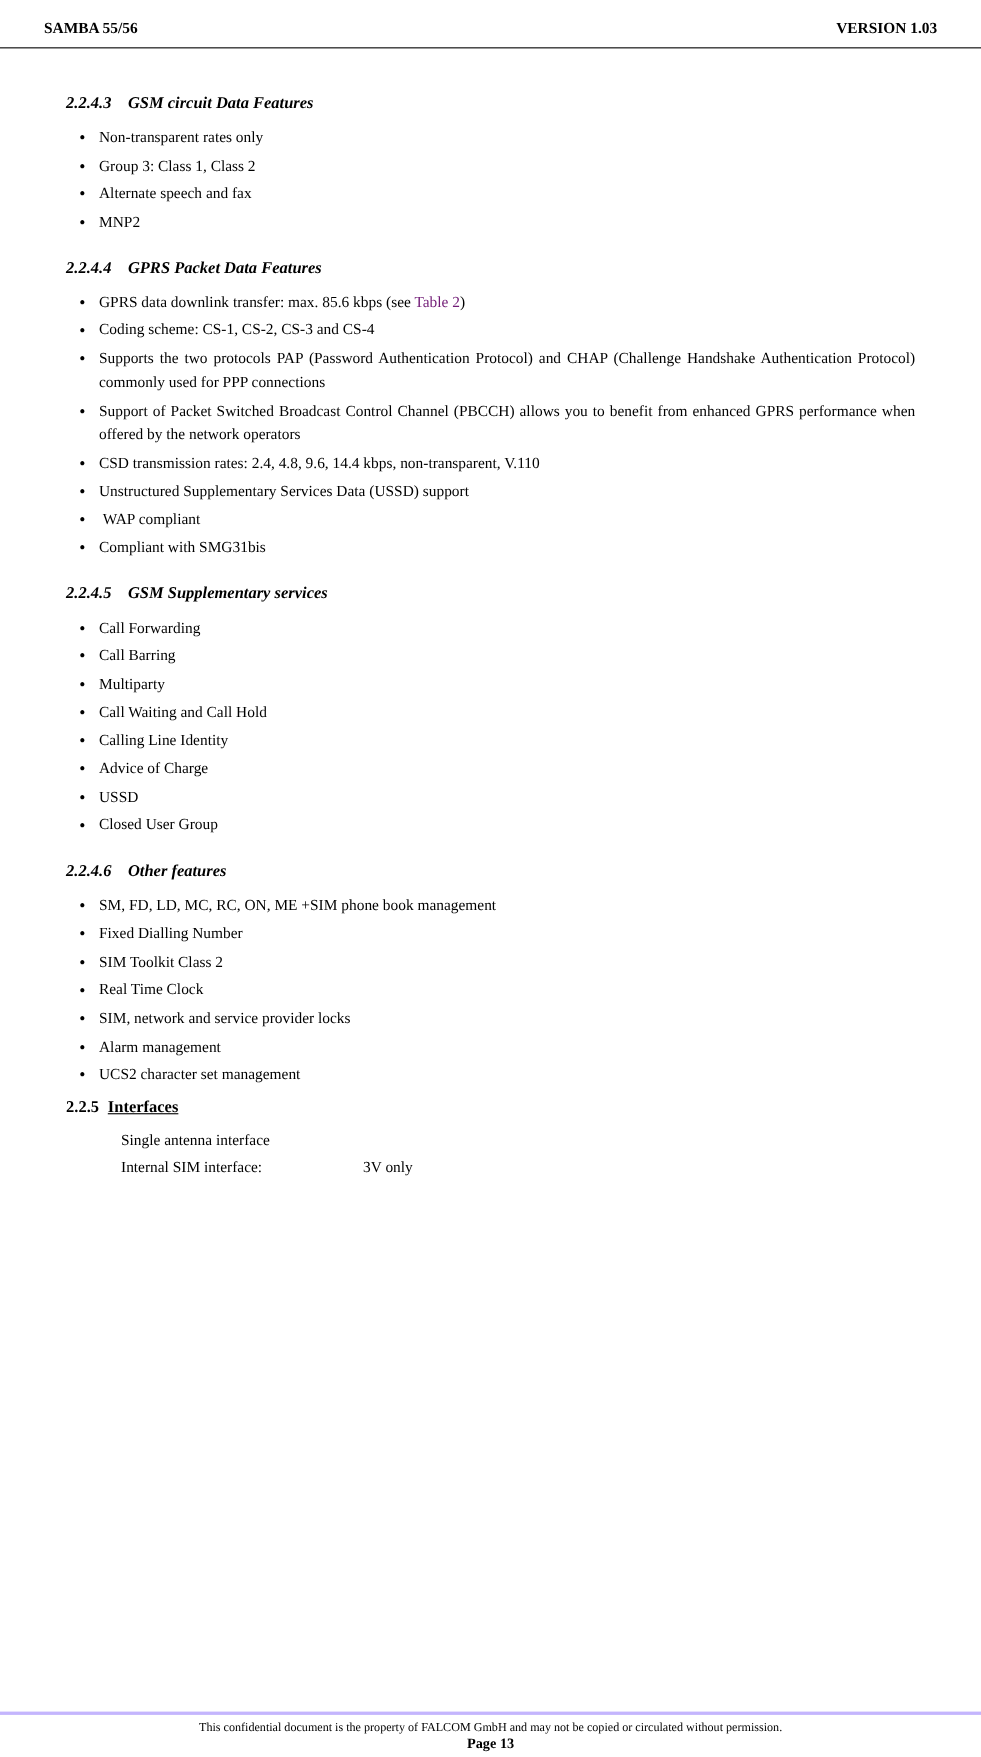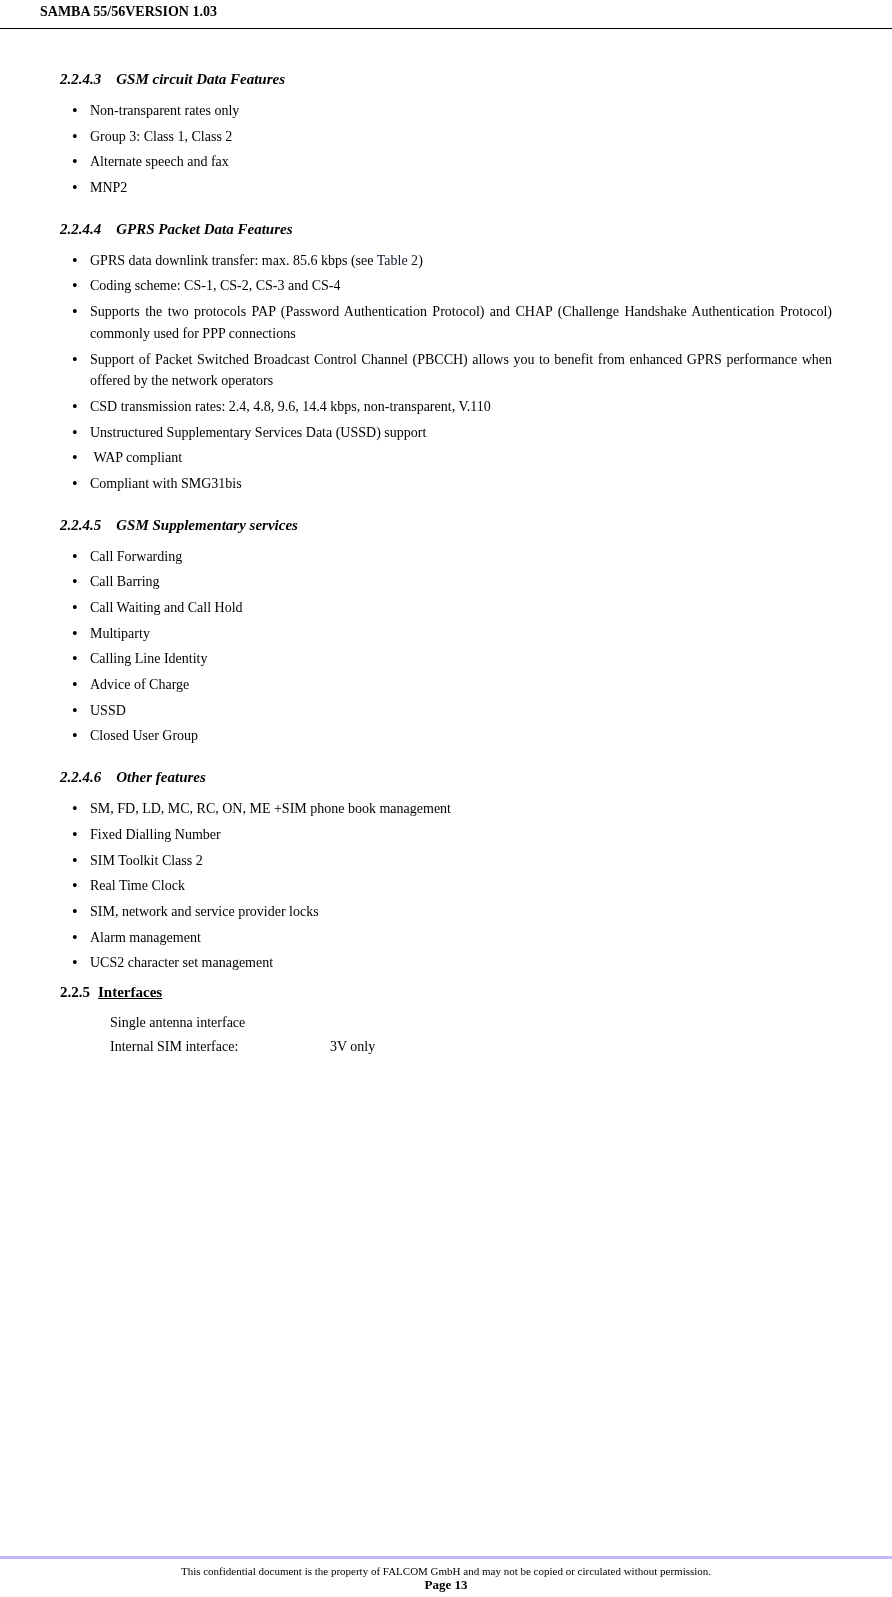--- a/index.html
+++ b/index.html
@@ -21,23 +21,23 @@
     .page {
       width: 892px;
       min-height: 1597px;
       padding: 0;
       position: relative;
       background: #fff;
     }
 
     .header {
       display: flex;
-      justify-content: flex-start;
+      justify-content: space-between;
       align-items: center;
-      padding: 4px 40px 8px 40px;
+      padding: 19px 40px 8px 40px;
       border-bottom: 1px solid #000;
       margin-bottom: 0;
     }
 
     .header-left {
       font-size: 14px;
       font-weight: bold;
     }
 
     .header-right {
@@ -74,21 +74,21 @@
     .bullet-list li::before {
       content: "•";
       position: absolute;
       left: 12px;
       top: 0;
       font-size: 16px;
       line-height: 1.4;
     }
 
     a.table-link {
-      color: #0f172a;
+      color: #701a75;
       text-decoration: none;
     }
 
     .interfaces-section {
       margin-top: 22px;
     }
 
     .interfaces-body {
       padding-left: 50px;
       line-height: 1.7;
@@ -184,22 +184,22 @@
       <li>Compliant with SMG31bis</li>
     </ul>
 
     <div class="section-heading">
       <span>2.2.4.5</span>&nbsp;&nbsp;&nbsp;
       <span>GSM Supplementary services</span>
     </div>
     <ul class="bullet-list">
       <li>Call Forwarding</li>
       <li>Call Barring</li>
+      <li>Multiparty</li>
       <li>Call Waiting and Call Hold</li>
-      <li>Multiparty</li>
       <li>Calling Line Identity</li>
       <li>Advice of Charge</li>
       <li>USSD</li>
       <li>Closed User Group</li>
     </ul>
 
     <div class="section-heading">
       <span>2.2.4.6</span>&nbsp;&nbsp;&nbsp;
       <span>Other features</span>
     </div>

